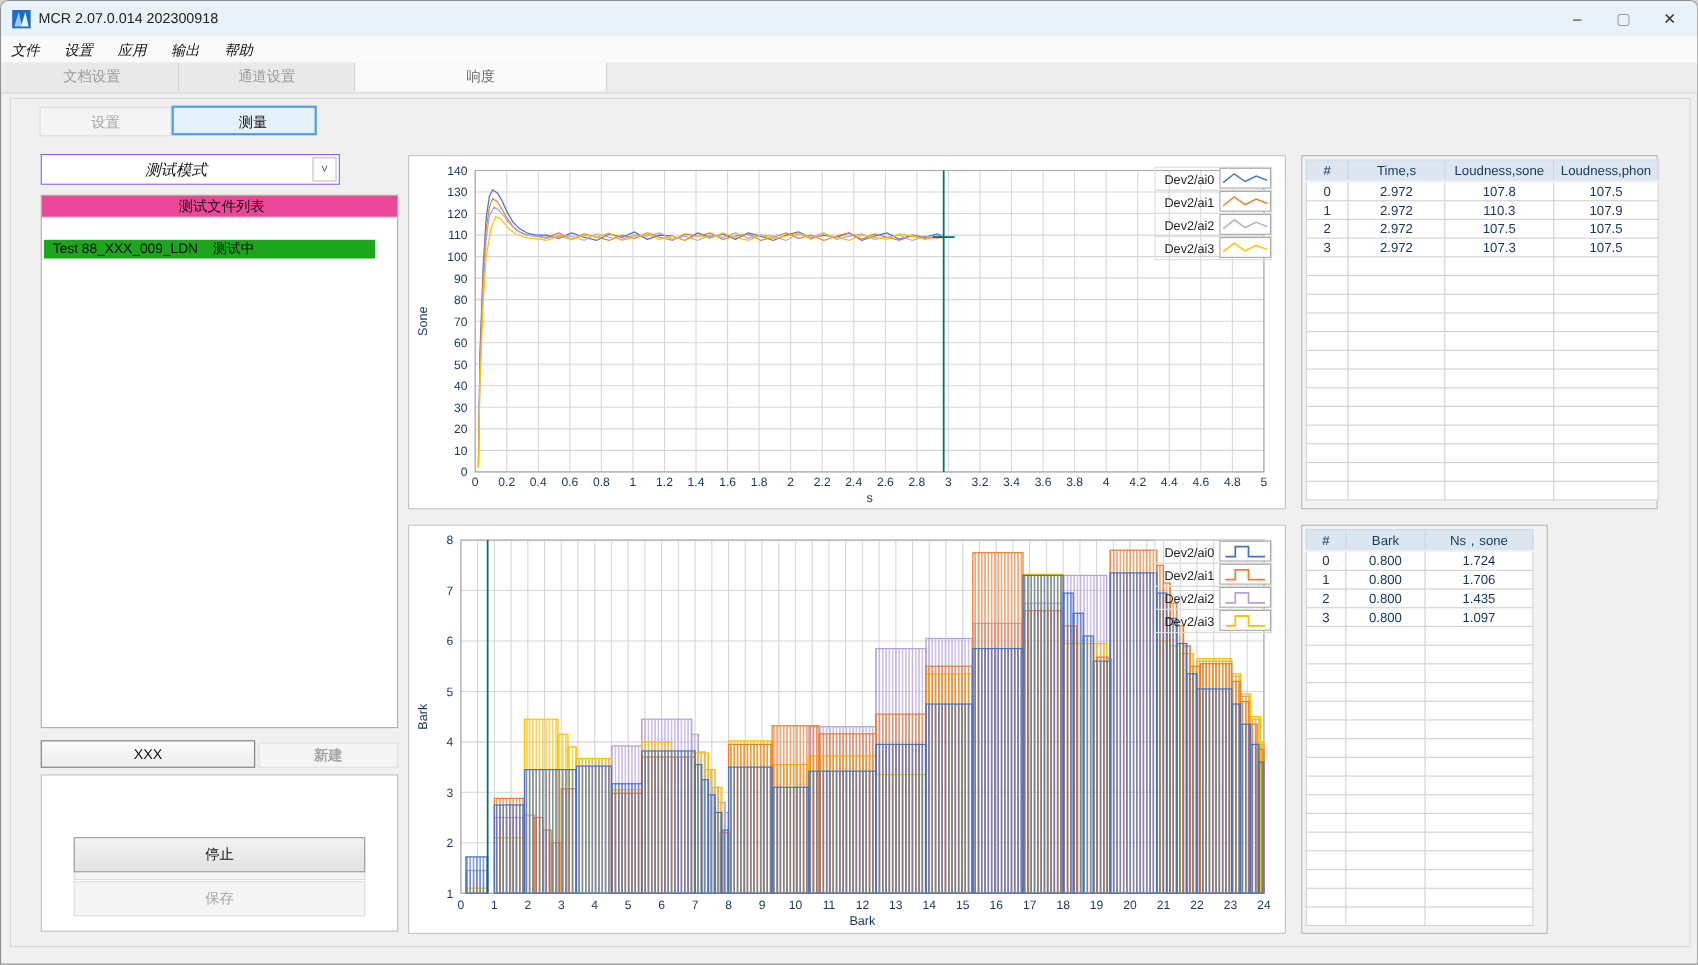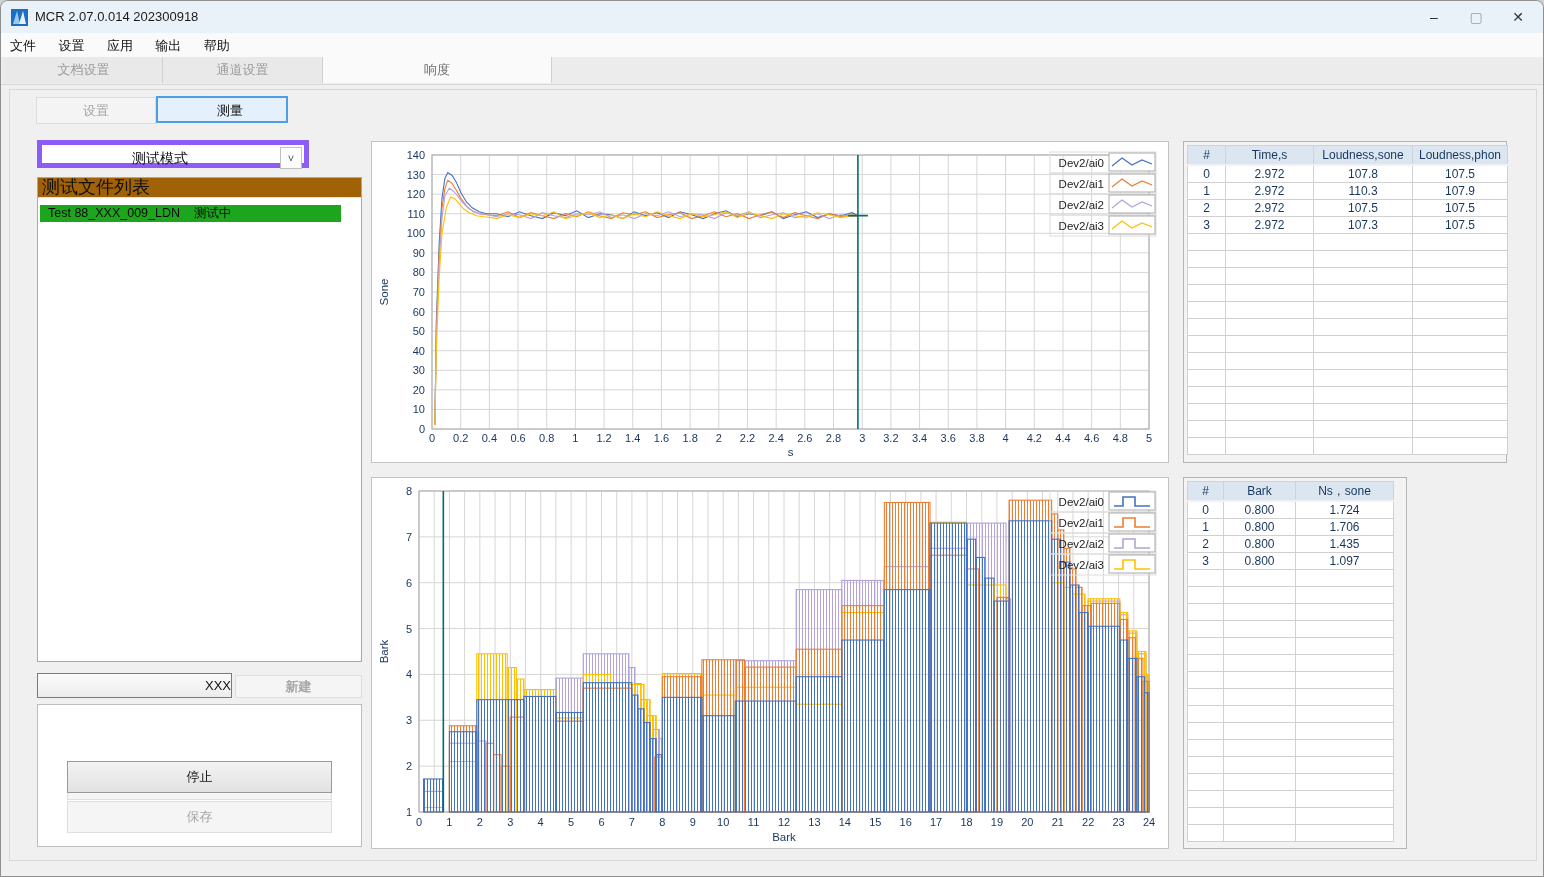--- a/index.html
+++ b/index.html
@@ -8,53 +8,53 @@
        font-family:"Liberation Sans",sans-serif;color:#1a1a1a;box-sizing:border-box;}
   
   .titlebar{position:absolute;left:0;top:0;width:100%;height:32px;background:#e9f1f9;}
   .title-icon{position:absolute;left:10px;top:8px;width:17px;height:17px;}
   .title-text{position:absolute;left:34px;top:8px;font-size:13px;color:#1c1c1c;}
   .wbtn{position:absolute;top:0;width:46px;height:32px;text-align:center;line-height:32px;
         font-size:14px;color:#333;cursor:default;}
   .wbtn.min{right:86px;} .wbtn.max{right:44px;color:#9a9a9a;} .wbtn.close{right:2px;}
   
   .menubar{position:absolute;left:0;top:32px;width:100%;height:24px;background:#fafafa;}
-  .menu-item{display:inline-block;padding:4px 9px;font-size:13px;color:#111;}
+  .menu-item{display:inline-block;padding:4px 9px;font-size:13px;color:#111;font-style:italic;}
   
   .tabrow{position:absolute;left:0;top:56px;width:100%;height:27px;background:#ececec;
           border-bottom:1px solid #d8d8d8;}
   .tab{position:absolute;top:0;height:26px;line-height:26px;text-align:center;font-size:13px;
        color:#9b9b9b;background:#e9e9e9;border-right:1px solid #d0d0d0;box-sizing:border-box;}
   .tab.active{background:#fafafa;color:#6e6e6e;}
   
   .subtab{position:absolute;height:27px;line-height:25px;text-align:center;font-size:13px;
           box-sizing:border-box;}
   .subtab.disabled{background:#f4f4f4;border:1px solid #dcdcdc;color:#a5a5a5;}
   .subtab.active{background:#e4f0fb;border:2px solid #4f9ee3;color:#111;}
   
   .panel{position:absolute;background:#ffffff;border:1px solid #c3c3c3;box-sizing:border-box;}
   .gpanel{position:absolute;background:#f3f3f3;border:1px solid #b5b5b5;box-sizing:border-box;}
   .bigframe{position:absolute;left:8px;top:88px;width:1528px;height:772px;
             border:1px solid #d9d9d9;box-sizing:border-box;}
   
   .combo{position:absolute;left:36px;top:139px;width:272px;height:28px;background:#fff;
-         border:5px solid #8b5cf6;box-sizing:border-box;}
+         border:1px solid #8b5cf6;box-sizing:border-box;font-style:italic;}
   .combo-text{position:absolute;left:0;right:26px;top:0;bottom:0;text-align:center;
               line-height:26px;font-size:14px;color:#111;}
   .combo-arrow{position:absolute;right:2px;top:2px;width:22px;height:22px;border:1px solid #c0c0c0;
                background:#fdfdfd;text-align:center;line-height:20px;font-size:11px;color:#555;
                box-sizing:border-box;}
   .listbox{position:absolute;left:36px;top:176px;width:325px;height:485px;background:#fff;
            border:1px solid #a9a9a9;box-sizing:border-box;}
-  .list-header{height:19px;line-height:19px;background:#a16207;font-size:18px;color:#111;
-               padding-left:4px;border-bottom:1px solid #e3e3e3;}
-  .list-item{margin:7px 20px 0 2px;height:17px;line-height:17px;background:#1ea51e;
+  .list-header{height:19px;line-height:19px;background:#ec4899;font-size:13px;color:#111;
+               padding-left:4px;border-bottom:1px solid #e3e3e3;text-align:center;}
+  .list-item{margin:20px 20px 0 2px;height:17px;line-height:17px;background:#1ea51e;
              font-size:12.5px;color:#0c0c0c;padding-left:8px;white-space:nowrap;}
   .btn{position:absolute;box-sizing:border-box;text-align:center;font-size:13px;}
-  .btn.toggle{background:linear-gradient(#fbfbfb,#ededed);border:1px solid #7a7a7a;color:#111;text-align:right;}
+  .btn.toggle{background:linear-gradient(#fbfbfb,#ededed);border:1px solid #7a7a7a;color:#111;}
   .btn.disabled{background:#f5f5f5;border:1px solid #dedede;color:#a6a6a6;}
   .btn.enabled{background:linear-gradient(#f3f3f3,#e2e2e2);border:1px solid #999999;color:#111;}
   .ctrlbox{position:absolute;left:36px;top:703px;width:325px;height:143px;background:#fff;
            border:1px solid #bdbdbd;box-sizing:border-box;}
   
   table.grid{border-collapse:collapse;table-layout:fixed;background:#fff;font-size:12px;}
   table.grid th{background:#dce6f1;color:#17365d;font-weight:normal;border:1px solid #c9d3e3;
                 height:18px;padding:0 2px;border-bottom:2px solid #eef1f6;}
   table.grid td{border:1px solid #d0d0d0;height:16px;text-align:center;color:#17365d;
                 padding:0 2px;overflow:hidden;white-space:nowrap;}

